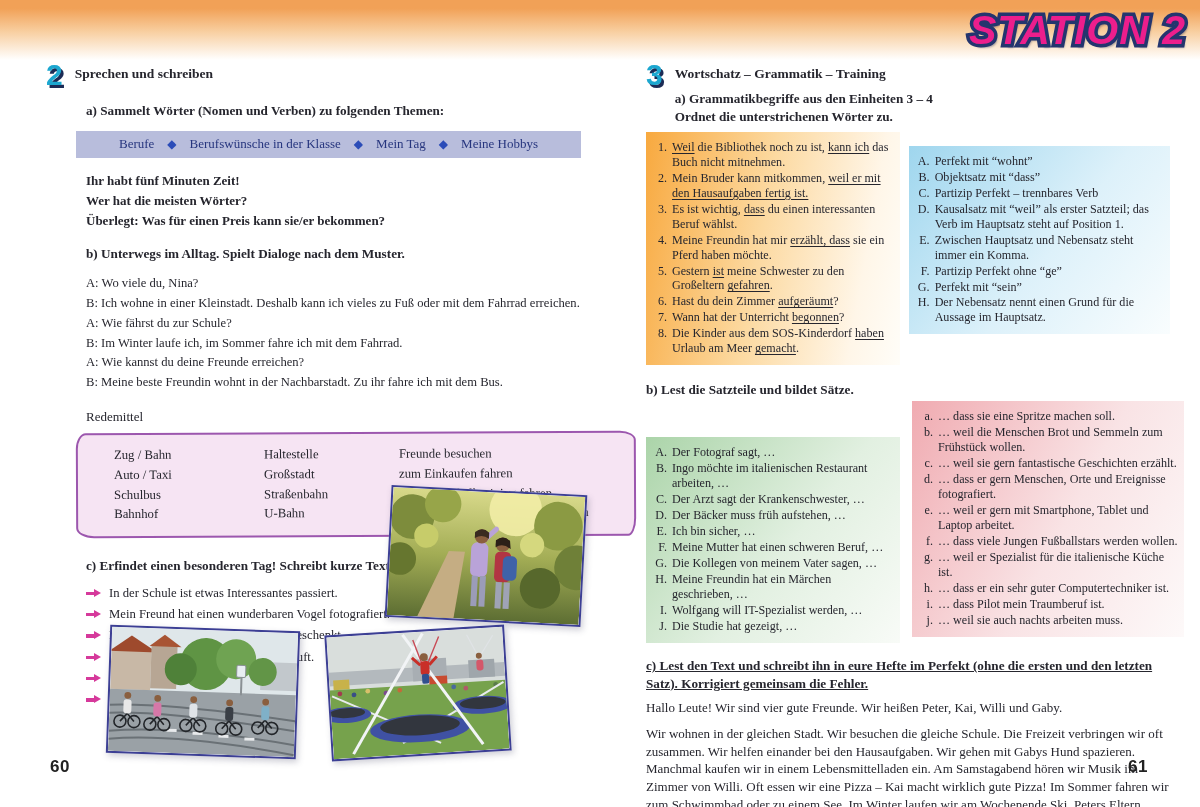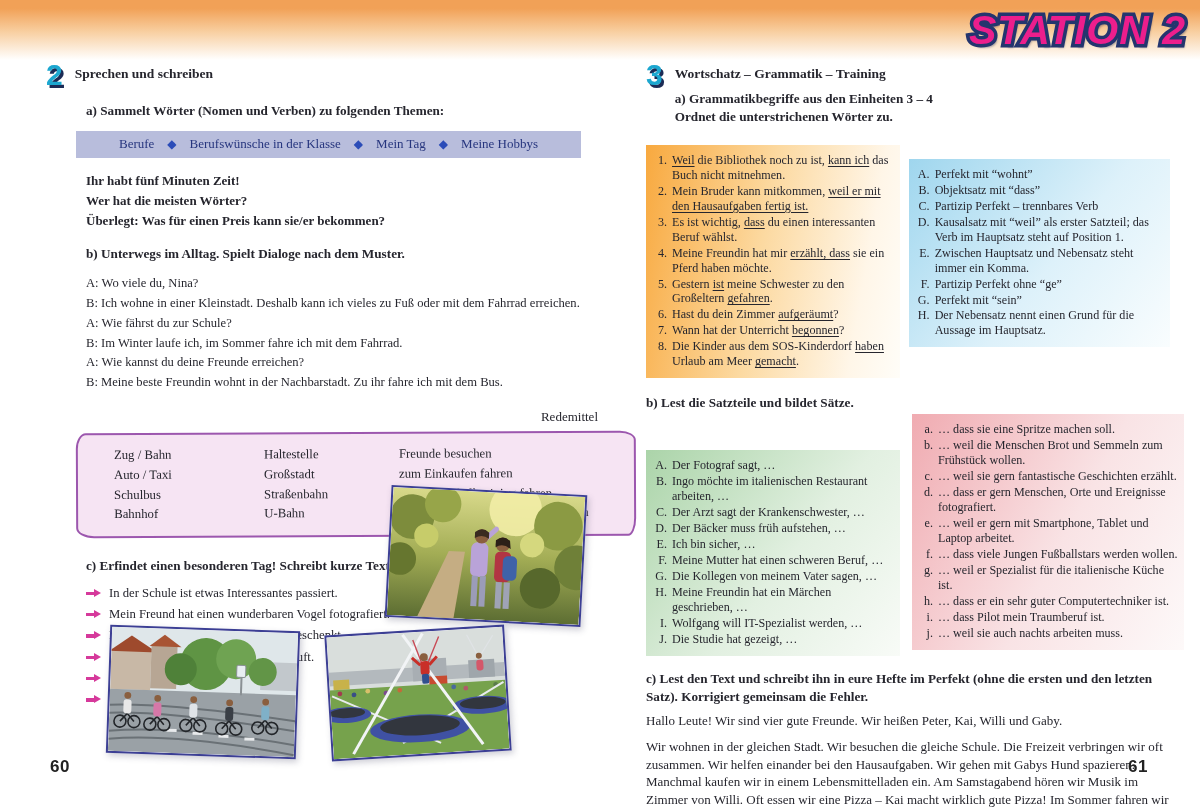--- a/index.html
+++ b/index.html
@@ -35,21 +35,21 @@
   .task{font-weight:bold;font-size:13.2px;}
   
   .banner{margin:12px 0 0 30px;width:505px;height:27px;background:var(--banner-bg);
     display:flex;align-items:center;justify-content:center;font-size:13px;color:var(--banner-text);}
   .topic-item{display:inline-flex;align-items:center;}
   .diamond-icon{font-family:"DejaVu Sans",sans-serif;color:var(--diamond);font-size:12px;margin:0 13px;}
   .topic-item:last-child .diamond-icon{display:none;}
   .rules{margin:13px 0 0 40px;line-height:1.55;}
   .dialog{margin:12px 0 0 40px;font-size:12.6px;line-height:1.58;}
   .dialog p{margin:0;}
-  .redemittel-label{margin:16px 0 0 40px;font-size:13px;text-align:right;}
+  .redemittel-label{margin:16px 0 0 40px;font-size:13px;}
   .redemittel{margin:7px 0 0 30px;width:512px;background:var(--redemittel-bg);
     border:2px solid var(--redemittel-border);
     border-radius:10px 16px 8px 18px / 16px 9px 18px 10px;transform:rotate(-.25deg);
     padding:11px 8px 11px 36px;display:flex;font-size:12.8px;line-height:1.55;}
   .red-col1{width:150px;} .red-col2{width:135px;} .red-col3{flex:1;}
   .red-col div{white-space:nowrap;}
   .task-c{margin:20px 0 0 40px;}
   .bullets{margin:12px 0 0 40px;max-width:335px;font-size:12.7px;}
   .bullet{display:flex;align-items:flex-start;gap:8px;margin:0 0 5.5px 0;line-height:1.25;}
   .arrow-icon{flex:0 0 auto;width:15px;height:9px;position:relative;margin-top:3px;}
@@ -59,34 +59,34 @@
   
   .photo{position:absolute;border:2px solid var(--photo-border);background:#fff;
     box-shadow:2px 3px 6px rgba(60,60,90,.25);overflow:hidden;}
   .photo svg{display:block;width:100%;height:100%;}
   .photo-forest{left:342px;top:428px;width:192px;height:128px;transform:rotate(3deg);}
   .photo-cyclists{left:62px;top:566px;width:186px;height:124px;transform:rotate(2deg);}
   .photo-trampoline{left:282px;top:568px;width:176px;height:122px;transform:rotate(-3.5deg);}
   
   .rp-task{font-weight:bold;font-size:13.2px;line-height:1.35;}
   .grid{display:flex;gap:12px;align-items:flex-start;}
-  .grid1{margin-top:19px;gap:9px;}
+  .grid1{margin-top:6px;gap:9px;}
   .box{font-size:12.1px;line-height:1.24;padding:8px 6px;}
   .box ol{margin:0;padding-left:18px;list-style-position:outside;}
   .box li{padding-left:2px;margin:0 0 1px 0;}
   .box-orange{width:250px;background:linear-gradient(100deg,var(--box-orange) 0%,#FCD9A0 45%,#FFF6E8 82%,#FFFDF8 100%);}
   .box-blue{width:258px;margin-top:14px;background:linear-gradient(128deg,var(--box-blue) 0%,#DDF1FA 55%,#F9FDFE 100%);}
   .box-green{width:242px;margin-top:36px;background:linear-gradient(128deg,var(--box-green) 0%,#E2F0E1 55%,#F8FBF7 100%);}
   .box-pink{width:260px;background:linear-gradient(118deg,var(--box-pink) 0%,#F9E3E5 55%,#FDF9F9 100%);}
   .box ol.alpha-upper{list-style-type:upper-alpha;}
   .box ol.alpha-lower{list-style-type:lower-alpha;}
   .u{text-decoration:underline;text-underline-offset:2px;text-decoration-thickness:1px;}
   .task-b-right{margin-top:16px;}
   .grid2{margin-top:2px;}
-  .task-c-right{margin-top:14px;max-width:524px;}
+  .task-c-right{margin-top:14px;max-width:524px;text-decoration:underline;}
   .body-text{margin-top:6px;font-size:13px;line-height:1.38;}
   .body-text p{margin:0 0 8px 0;}
   
   .page-num{position:absolute;bottom:30px;font-family:"Liberation Sans",sans-serif;
     font-weight:900;font-size:17px;letter-spacing:.5px;color:#222;}
   .page-num-left{left:50px;} .page-num-right{right:52px;}
 </style>
 </head>
 <body>
 

